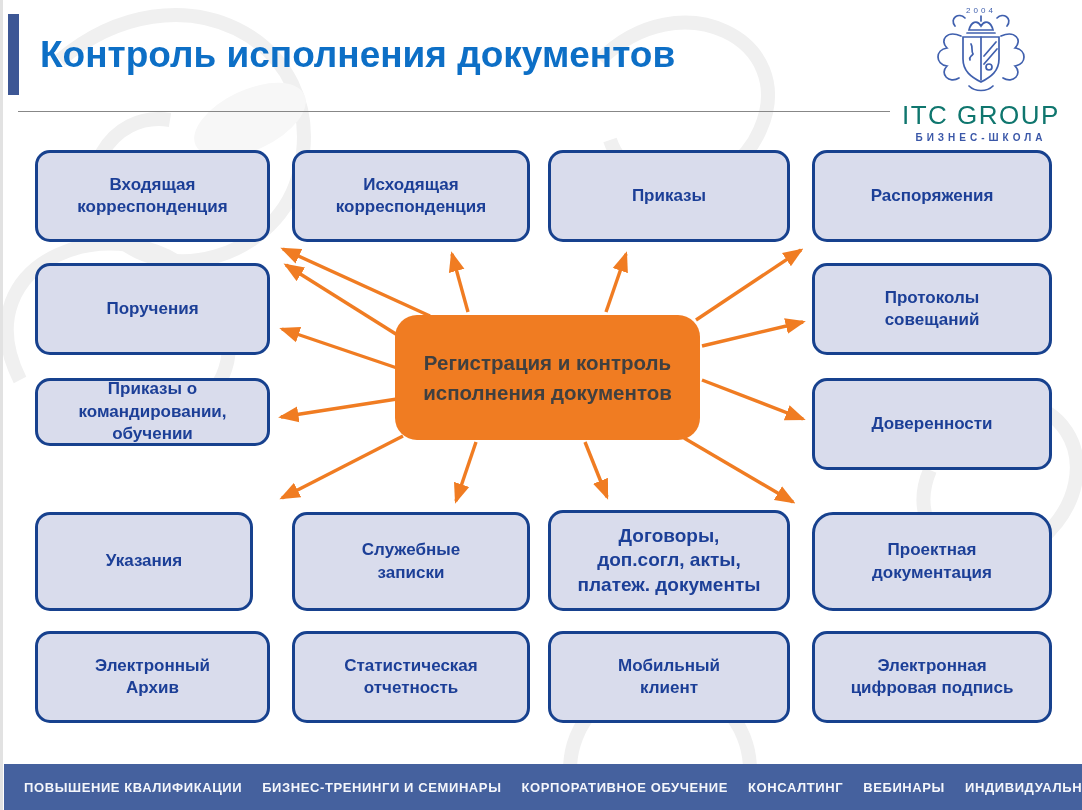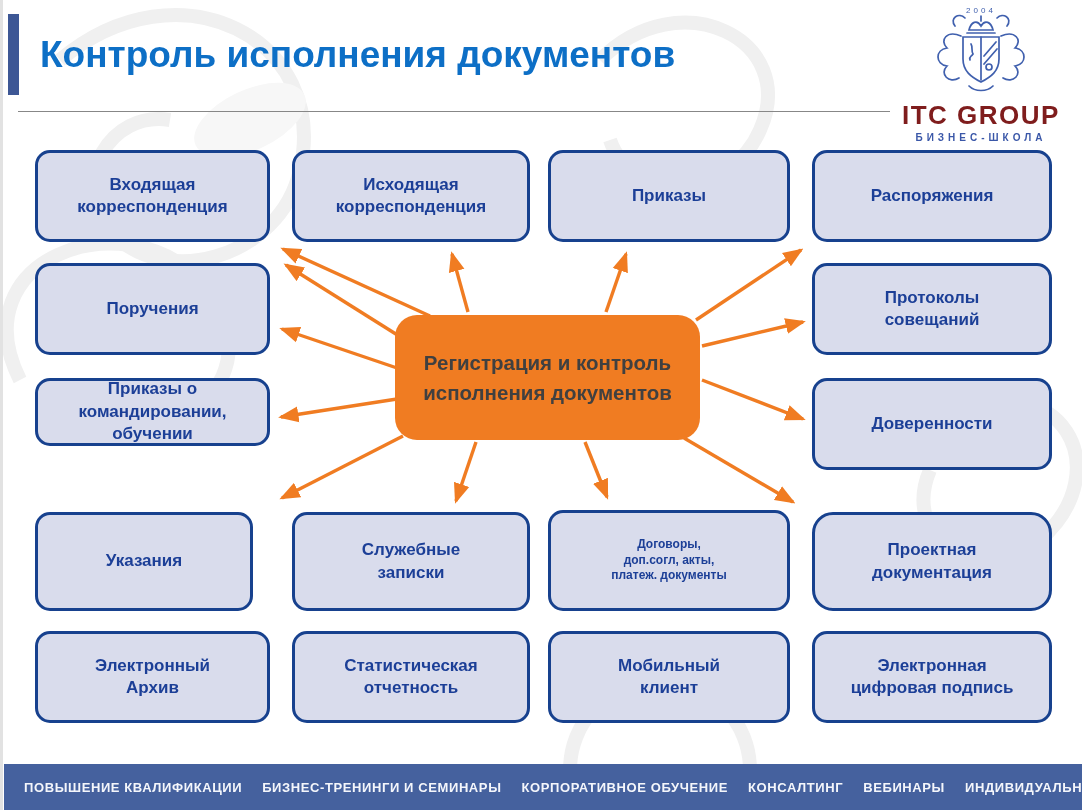--- a/index.html
+++ b/index.html
@@ -17,21 +17,21 @@
   .header { position:absolute; left:0; top:0; width:100%; height:148px; z-index:2; }
   .accent-bar { position:absolute; left:8px; top:14px; width:11px; height:81px; background:#3d5795; }
   .page-title {
     position:absolute; left:40px; top:34px;
     font-size:37px; font-weight:bold; color:#0d6fc6; letter-spacing:0px;
     white-space:nowrap;
   }
   .header-rule { position:absolute; left:18px; top:111px; width:872px; border-top:1.6px solid #878787; }
   .logo { position:absolute; right:16px; top:4px; width:170px; text-align:center; }
   .logo-crest { display:block; margin:0 auto; }
-  .logo-name { font-size:26px; color:#7f1d1d; letter-spacing:1.5px; line-height:1.05; font-weight:700; }
+  .logo-name { font-size:26px; color:#0f766e; letter-spacing:1.5px; line-height:1.05; font-weight:400; }
   .logo-sub { margin-top:3px; font-size:10px; font-weight:bold; color:#3a57a8; letter-spacing:4px; }
   
   .diagram { position:absolute; inset:0; z-index:1; }
   .arrows { position:absolute; inset:0; }
   .node {
     position:absolute;
     background:#d9dcec;
     border:3px solid #17418e;
     border-radius:15px;
     display:flex; align-items:center; justify-content:center;
@@ -51,21 +51,21 @@
   .b1  { left:35px;  top:150px; width:235px; height:92px; }
   .b2  { left:292px; top:150px; width:238px; height:92px; }
   .b3  { left:548px; top:150px; width:242px; height:92px; }
   .b4  { left:812px; top:150px; width:240px; height:92px; }
   .b5  { left:35px;  top:263px; width:235px; height:92px; }
   .b6  { left:812px; top:263px; width:240px; height:92px; }
   .b7  { left:35px;  top:378px; width:235px; height:68px; }
   .b8  { left:812px; top:378px; width:240px; height:92px; }
   .b9  { left:35px;  top:512px; width:218px; height:99px; }
   .b10 { left:292px; top:512px; width:238px; height:99px; }
-  .b11 { left:548px; top:510px; width:242px; height:101px; font-size:12px; line-height:1.28;}
+  .b11 { left:548px; top:510px; width:242px; height:101px; font-size:19px; line-height:1.28;}
   .b12 { left:812px; top:512px; width:240px; height:99px;border-radius:21px; }
   .b13 { left:35px;  top:631px; width:235px; height:92px; }
   .b14 { left:292px; top:631px; width:238px; height:92px; }
   .b15 { left:548px; top:631px; width:242px; height:92px; }
   .b16 { left:812px; top:631px; width:240px; height:92px; }
   
   .footer {
     position:absolute; left:4px; right:0; bottom:0; height:46px;
     background:#45619e; z-index:3;
     display:flex; align-items:center; justify-content:space-evenly;

